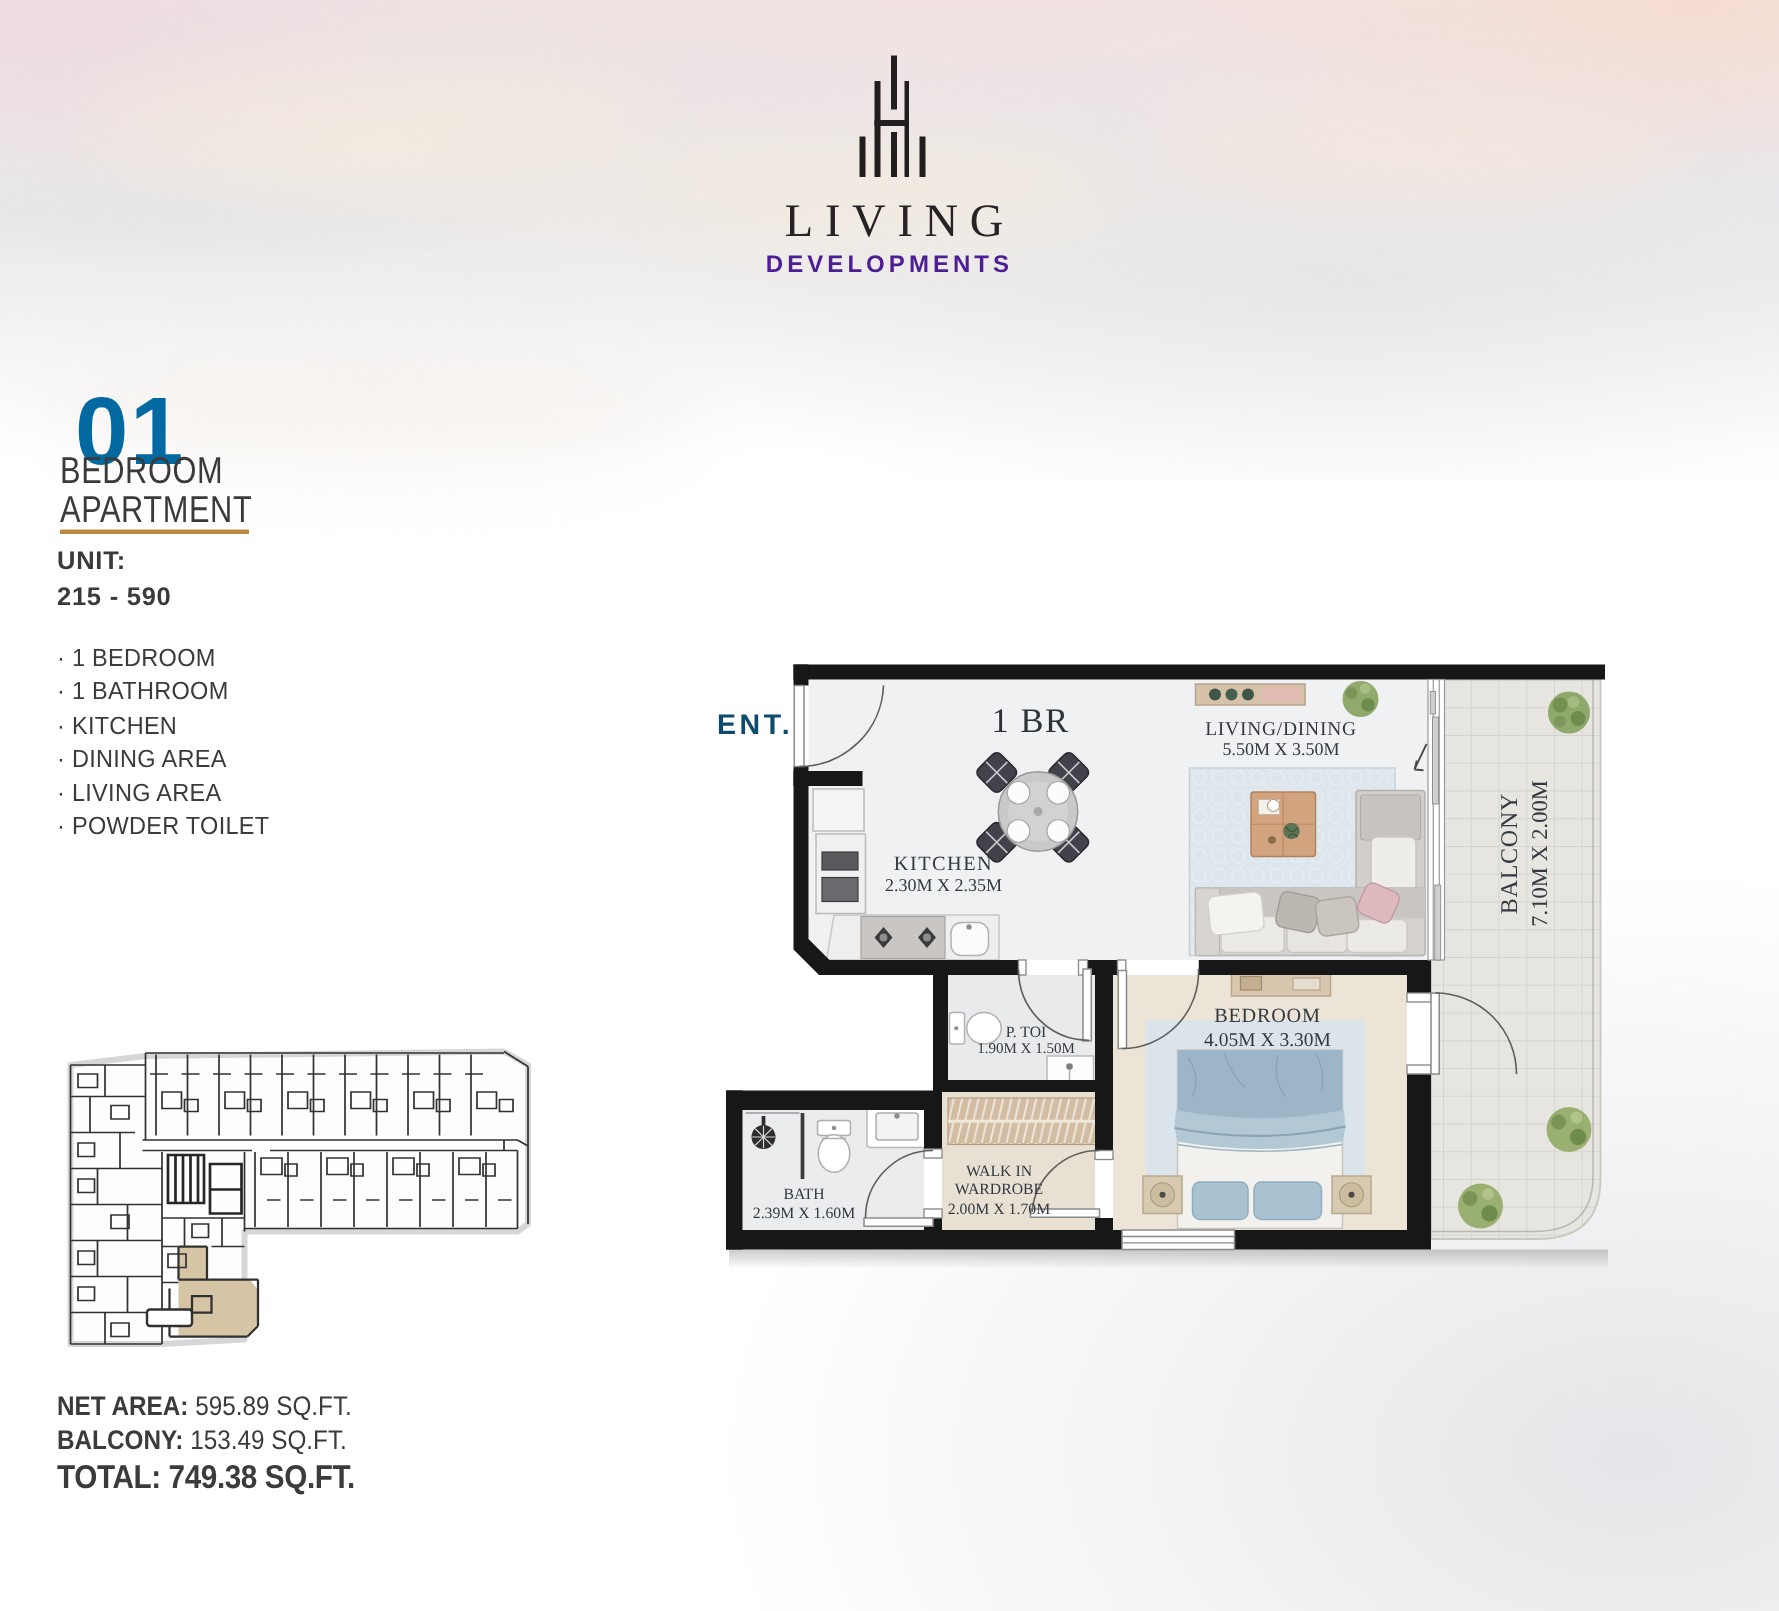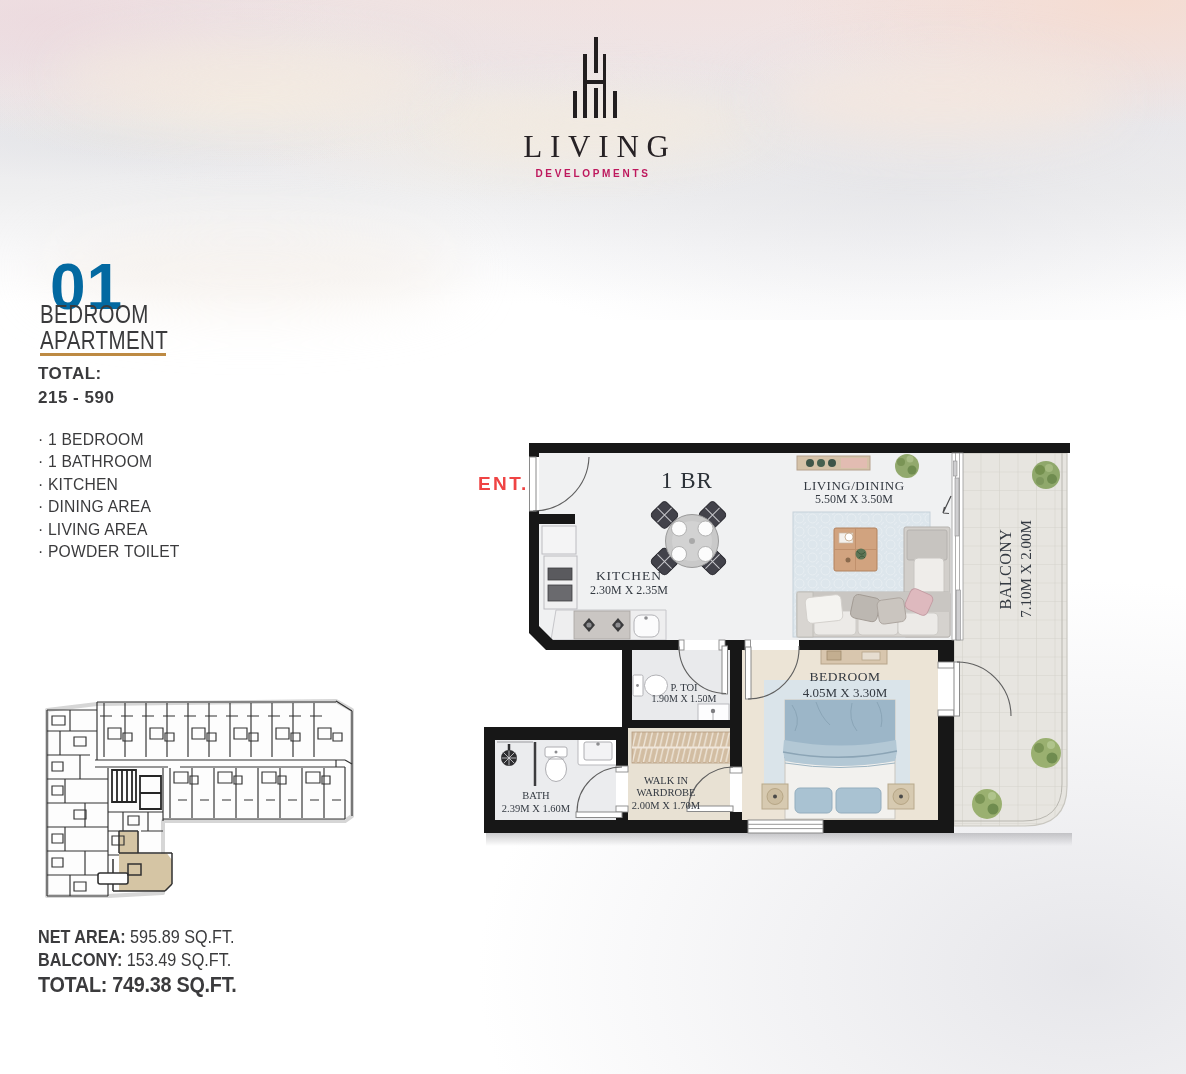--- a/index.html
+++ b/index.html
@@ -45,50 +45,50 @@
 
   <div class="abs" style="left:13px;top:61px;width:3.5px;height:27px;background:#221e1f;"></div>
 
   <div class="abs" style="left:53px;top:61px;width:3.5px;height:27px;background:#221e1f;"></div>
 </div>
 
 <div class="abs" style="left:400px;top:129px;width:400px;text-align:center;
   font-family:'Liberation Serif',serif;font-size:31px;letter-spacing:7.8px;color:#272225;">LIVING</div>
 
 <div class="abs" style="left:393px;top:168px;width:400px;text-align:center;
-  font-size:10px;font-weight:bold;letter-spacing:2.7px;color:#be185d;">DEVELOPMENTS</div>
+  font-size:16px;font-weight:bold;letter-spacing:2.7px;color:#4c1d95;">DEVELOPMENTS</div>
 
 <div class="abs" style="left:50px;top:250px;font-size:64px;font-weight:bold;color:#0369a1;letter-spacing:1px;">01</div>
 
 <div class="abs" style="left:40px;top:300px;font-size:25px;color:#3a3a3c;letter-spacing:0.5px;transform:scaleX(.82);transform-origin:left;">BEDROOM</div>
 
 <div class="abs" style="left:40px;top:326px;font-size:25px;color:#3a3a3c;letter-spacing:0.5px;transform:scaleX(.82);transform-origin:left;">APARTMENT</div>
 
 <div class="abs" style="left:40px;top:353px;width:126px;height:2.5px;background:#bd8a43;"></div>
 
-<div class="abs" style="left:38px;top:364px;font-size:17px;font-weight:bold;color:#3a3a3c;letter-spacing:0.5px;">TOTAL:</div>
+<div class="abs" style="left:38px;top:364px;font-size:17px;font-weight:bold;color:#3a3a3c;letter-spacing:0.5px;">UNIT:</div>
 
 <div class="abs" style="left:38px;top:388px;font-size:17px;font-weight:bold;color:#3a3a3c;letter-spacing:0.5px;">215 - 590</div>
 
 <div class="abs" style="left:38px;top:428px;font-size:16.5px;color:#3b3b3d;letter-spacing:0.2px;line-height:22.4px;transform:scaleX(.95);transform-origin:left;">
   <div>· 1 BEDROOM</div>
   <div>· 1 BATHROOM</div>
   <div>· KITCHEN</div>
   <div>· DINING AREA</div>
   <div>· LIVING AREA</div>
   <div>· POWDER TOILET</div>
 </div>
 
 <div class="abs" style="left:38px;top:927px;font-size:18px;color:#3b3b3d;transform:scaleX(.90);transform-origin:left;">
   <div style="margin-bottom:2px;"><b>NET AREA:</b> 595.89 SQ.FT.</div>
   <div style="margin-bottom:2px;"><b>BALCONY:</b> 153.49 SQ.FT.</div>
   <div style="font-size:22px;font-weight:bold;letter-spacing:-0.3px;margin-top:-1px;">TOTAL: 749.38 SQ.FT.</div>
 </div>
 
-<div class="abs" style="left:478px;top:473px;font-size:19px;font-weight:bold;letter-spacing:2.4px;color:#ef4444;">ENT.</div>
+<div class="abs" style="left:478px;top:473px;font-size:19px;font-weight:bold;letter-spacing:2.4px;color:#0c4a6e;">ENT.</div>
 
 <svg class="abs" style="left:460px;top:425px;" width="650" height="445" viewBox="460 425 650 445">
  <defs>
   <pattern id="tile" width="18.5" height="18.5" patternUnits="userSpaceOnUse" x="962" y="453">
     <rect width="18.5" height="18.5" fill="#e7e5e0"></rect>
     <path d="M0,0 H18.5 M0,0 V18.5" stroke="#d5d3cc" stroke-width="1.2" fill="none"></path>
   </pattern>
   <pattern id="hatch" width="5.5" height="15" patternUnits="userSpaceOnUse" x="632" y="732">
     <rect width="5.5" height="15" fill="#d2bda2"></rect>
     <path d="M0.5,15 L4,0" stroke="#f0e8dc" stroke-width="1.3" fill="none"></path>

